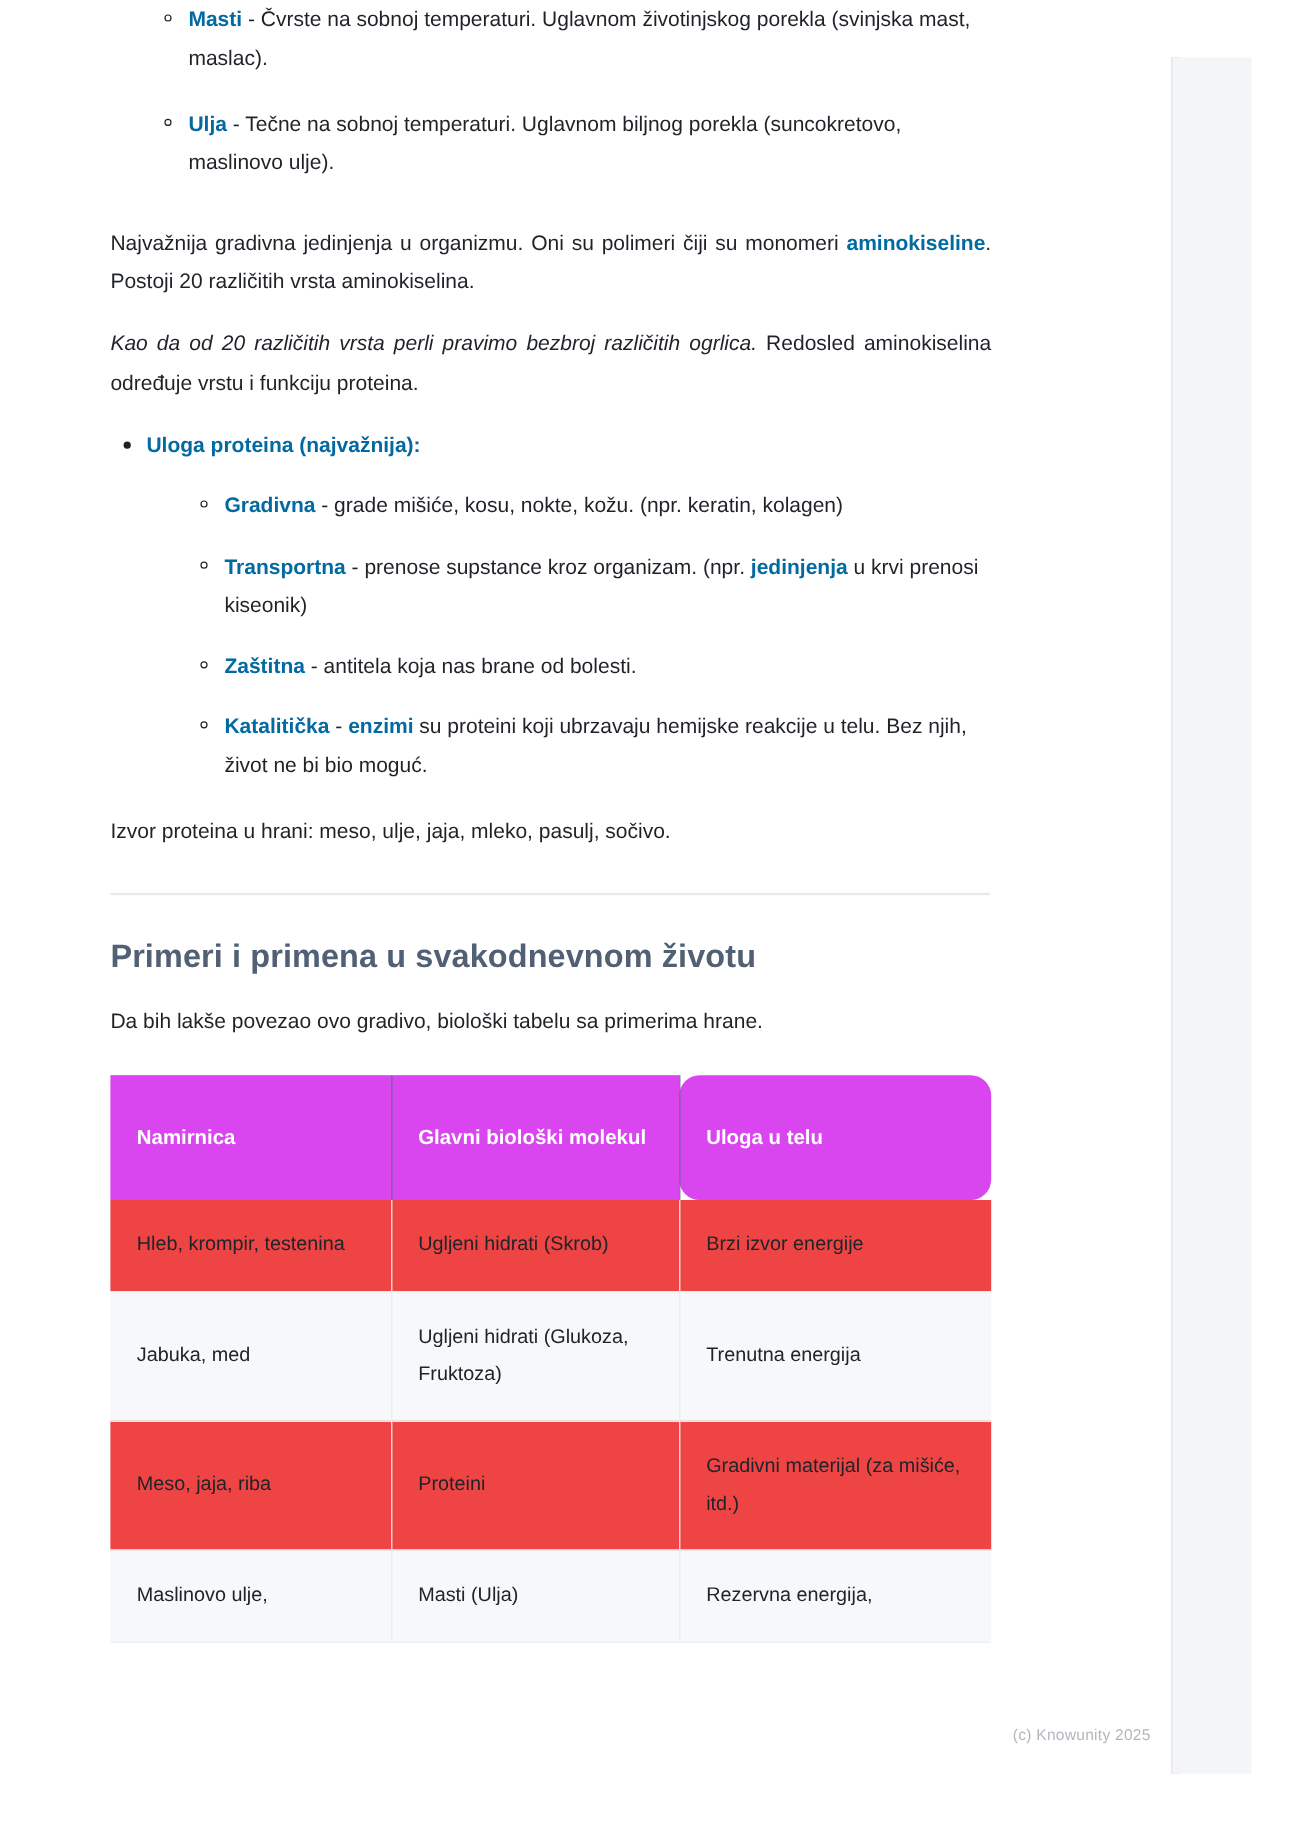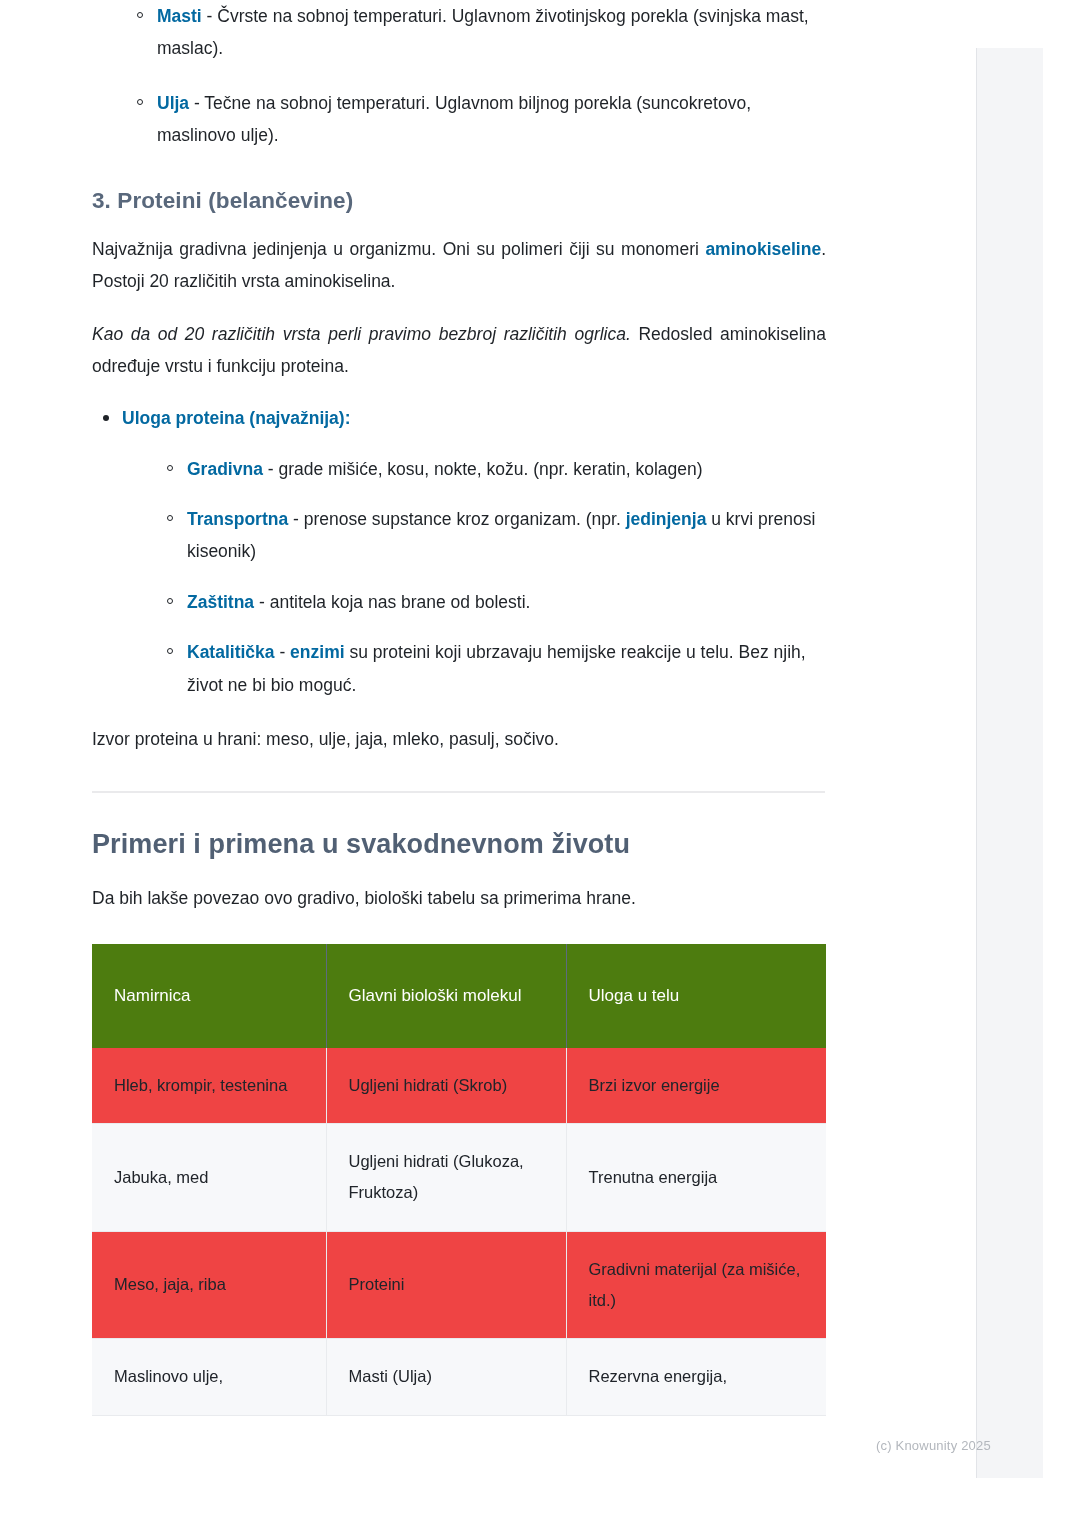--- a/index.html
+++ b/index.html
@@ -126,51 +126,51 @@
     border-collapse: collapse;
     width: 734px;
     table-layout: fixed;
     margin: 0;
   }
   table.food-table col.c1 { width: 234px; }
   table.food-table col.c2 { width: 240px; }
   table.food-table col.c3 { width: 260px; }
 
   table.food-table th {
-    background: #4d7c0f;
+    background: #d946ef;
     color: #ffffff;
     font-size: 17px;
-    font-weight: 400;
+    font-weight: 700;
     text-align: left;
     vertical-align: middle;
     padding: 22px 22px;
     line-height: 1.9;
     border-right: 1px solid #5c6a80;
     height: 60px;
   }
-  table.food-table th:last-child { border-right: 0; }
+  table.food-table th:last-child { border-right: 0; border-radius: 17px; }
 
   table.food-table td {
     font-size: 16.5px;
     color: #20242a;
     padding: 22px 22px;
     line-height: 1.9;
     vertical-align: middle;
     border-right: 1px solid #e9ebee;
     border-bottom: 1px solid #e9ebee;
     background: #ef4444;
   }
   table.food-table td:last-child { border-right: 0; }
   table.food-table tr.alt td { background: #f7f8fa; }
   table.food-table tr:first-child td { border-top: 0; }
 
   
   .watermark {
     position: absolute;
-    left: 876px;
+    left: 844px;
     top: 1438px;
     font-size: 13px;
     color: #b3b7bd;
     white-space: nowrap;
     letter-spacing: .2px;
   }
 </style>
 </head>
 <body>
 
@@ -183,21 +183,20 @@
     <li class="lvl2" style="margin-bottom:22px;">
       <span class="marker-circle"></span>
       <b>Masti</b><span> - Čvrste na sobnoj temperaturi. Uglavnom životinjskog porekla (svinjska mast, maslac).</span>
     </li>
     <li class="lvl2">
       <span class="marker-circle"></span>
       <b>Ulja</b><span> - Tečne na sobnoj temperaturi. Uglavnom biljnog porekla (suncokretovo, maslinovo ulje).</span>
     </li>
   </ul>
 
-  <h2 class="section-title">3. Proteini (belančevine)</h2>
 
   <p class="para">
     <span>Najvažnija gradivna jedinjenja u organizmu. Oni su polimeri čiji su monomeri </span><b>aminokiseline</b><span>. Postoji 20 različitih vrsta aminokiselina.</span>
   </p>
 
   <p class="para">
     <i>Kao da od 20 različitih vrsta perli pravimo bezbroj različitih ogrlica.</i><span> Redosled aminokiselina određuje vrstu i funkciju proteina.</span>
   </p>
 
   <ul class="list-block">

